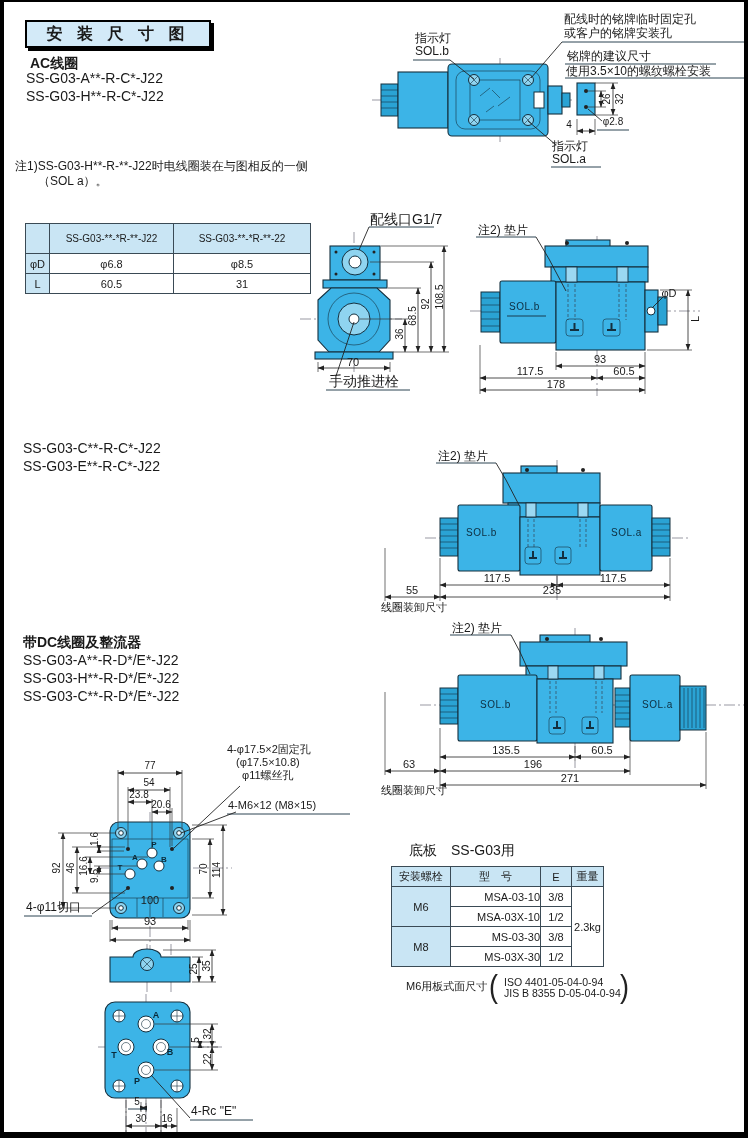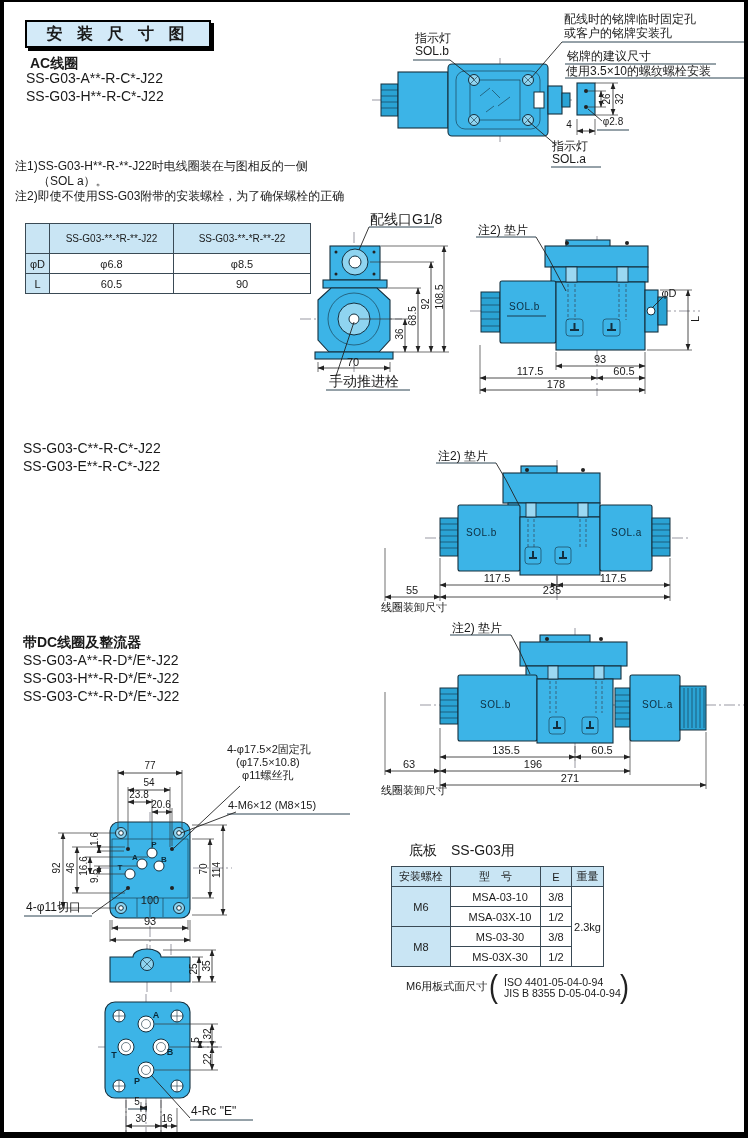--- a/index.html
+++ b/index.html
@@ -19,21 +19,21 @@
 .title-box{position:absolute;left:25px;top:20px;width:186px;height:28px;background:#d3eaf8;
   border:2px solid #000;box-shadow:3px 3px 0 #000;display:flex;align-items:center;
   justify-content:center;font-weight:bold;font-size:16px;letter-spacing:5px}
 table.spec{position:absolute;left:25px;top:223px;border-collapse:collapse;font-size:11px}
 table.spec td{border:1px solid #3a4a55;text-align:center;vertical-align:middle;background:#fff}
 table.spec td.hd{background:#c9e5f4;font-size:10px}
 table.spec td.lb{background:#c9e5f4;font-size:11px}
 table.t2{position:absolute;left:391px;top:866px;border-collapse:collapse;font-size:11px}
 table.t2 td{border:1px solid #3a4a55;text-align:center;vertical-align:middle;background:#fff;height:20px}
 table.t2 td.hd,table.t2 td.lb{background:#c9e5f4}
-table.t2 td.mdl{text-align:center;padding-left:9px}
+table.t2 td.mdl{text-align:right;padding-left:9px}
 .paren{position:absolute;font-size:27px;font-weight:400;color:#222;transform:scaleY(1.15)}
 </style>
 </head>
 <body>
 
 <div id="page">
 
 <svg id="drawing" width="750" height="1146" viewBox="0 0 750 1146">
   <defs>
     <marker id="ar" viewBox="0 0 10 10" refX="8.5" refY="5" markerWidth="9" markerHeight="9" orient="auto-start-reverse">
@@ -368,21 +368,20 @@
 
 <div class="title-box">
   <span>安 装 尺 寸 图</span>
 </div>
 <div class="lab f13 b" style="left:30px;top:56px">AC线圈</div>
 <div class="lab f14" style="left:26px;top:71px">SS-G03-A**-R-C*-J22</div>
 <div class="lab f14" style="left:26px;top:89px">SS-G03-H**-R-C*-J22</div>
 
 <div class="lab f12" style="left:15px;top:160px">注1)SS-G03-H**-R-**-J22时电线圈装在与图相反的一侧</div>
 <div class="lab f12" style="left:38px;top:175px">（SOL a）。</div>
-<div class="lab f12" style="left:15px;top:190px">注2)即使不使用SS-G03附带的安装螺栓，为了确保螺栓的正确</div>
 
 <div class="lab f12" style="left:415px;top:32px">指示灯</div>
 <div class="lab f12" style="left:415px;top:45px">SOL.b</div>
 <div class="lab f12" style="left:564px;top:13px">配线时的铭牌临时固定孔</div>
 <div class="lab f12" style="left:564px;top:27px">或客户的铭牌安装孔</div>
 <div class="lab f12" style="left:567px;top:50px">铭牌的建议尺寸</div>
 <div class="lab f12" style="left:566px;top:65px">使用3.5×10的螺纹螺栓安装</div>
 <div class="lab f12" style="left:552px;top:140px">指示灯</div>
 <div class="lab f12" style="left:552px;top:153px">SOL.a</div>
 <div class="lab f10 rr" style="left:607px;top:99px">26</div>
@@ -398,26 +397,26 @@
     <td style="width:137px" class="hd">SS-G03-**-*R-**-22</td>
   </tr>
   <tr style="height:20px">
     <td class="lb">φD</td>
     <td>φ6.8</td>
     <td>φ8.5</td>
   </tr>
   <tr style="height:20px">
     <td class="lb">L</td>
     <td>60.5</td>
-    <td>90</td>
+    <td>31</td>
   </tr>
 </tbody>
     </table>
 
-<div class="lab f13" style="left:370px;top:212px">配线口G1/8</div>
+<div class="lab f13" style="left:370px;top:212px">配线口G1/7</div>
 <div class="lab f13" style="left:329px;top:374px">手动推进栓</div>
 <div class="lab f11 cc" style="left:353px;top:362px">70</div>
 <div class="lab f10 rr" style="left:400px;top:334px">36</div>
 <div class="lab f10 rr" style="left:413px;top:316px">68.5</div>
 <div class="lab f10 rr" style="left:426px;top:304px">92</div>
 <div class="lab f10 rr" style="left:440px;top:297px">108.5</div>
 
 <div class="lab f12" style="left:478px;top:224px">注2) 垫片</div>
 <div class="lab sol" style="left:509px;top:301px">SOL.b</div>
 <div class="lab f11 cc" style="left:669px;top:293px">φD</div>

